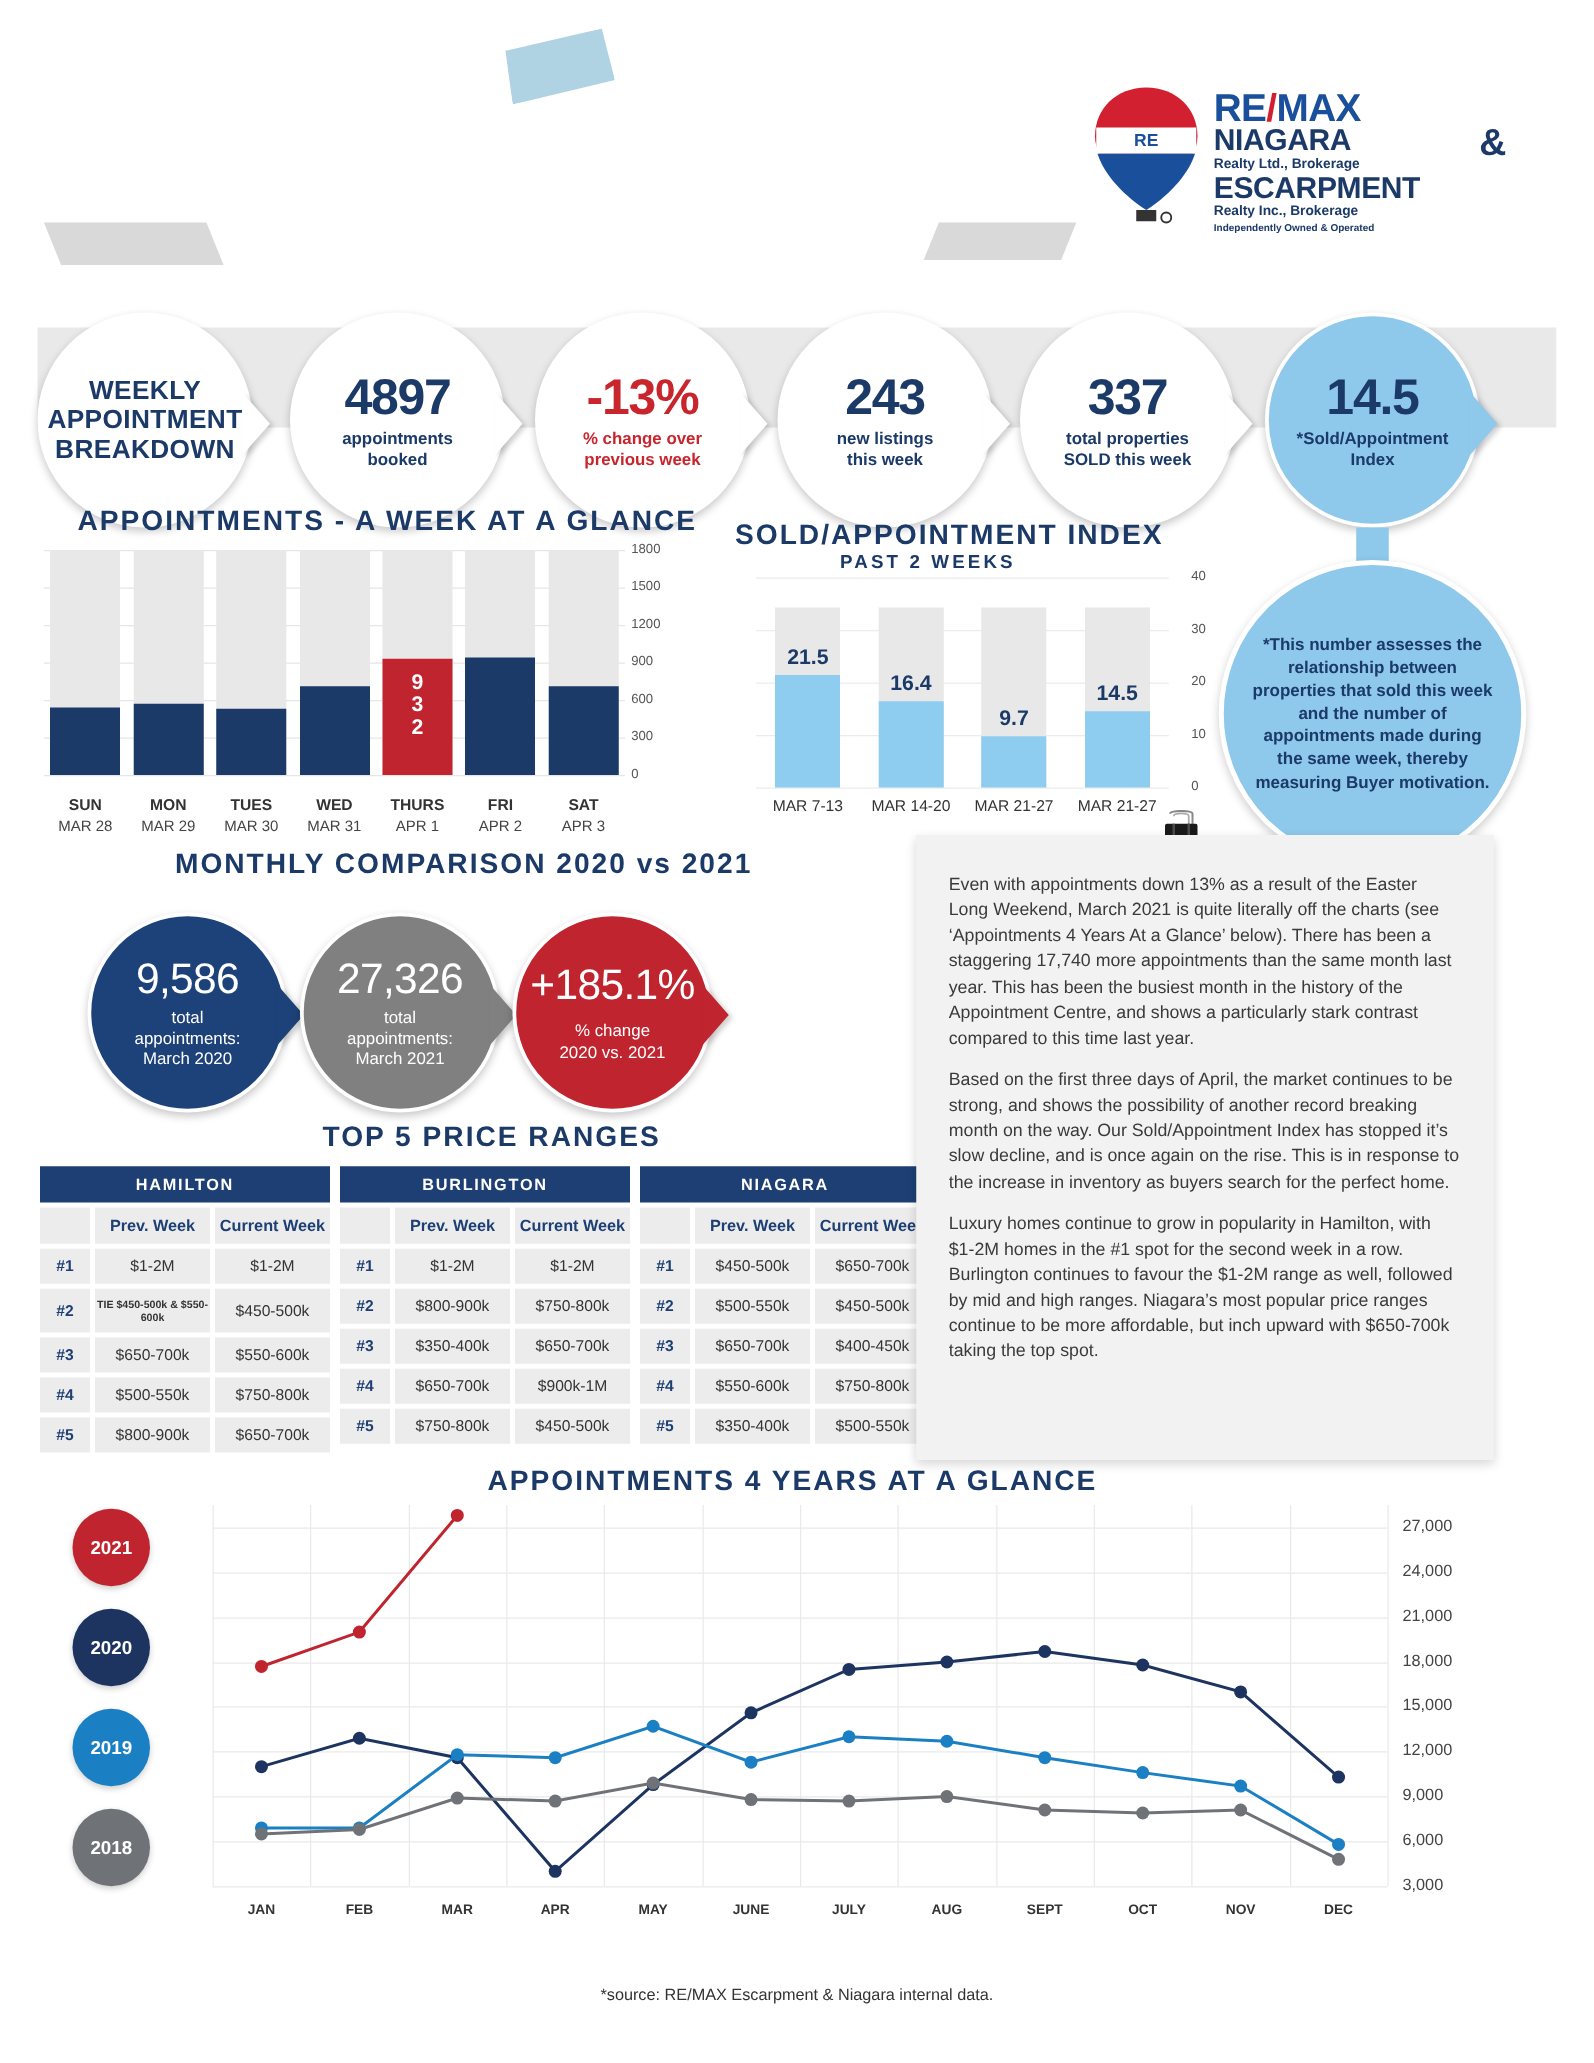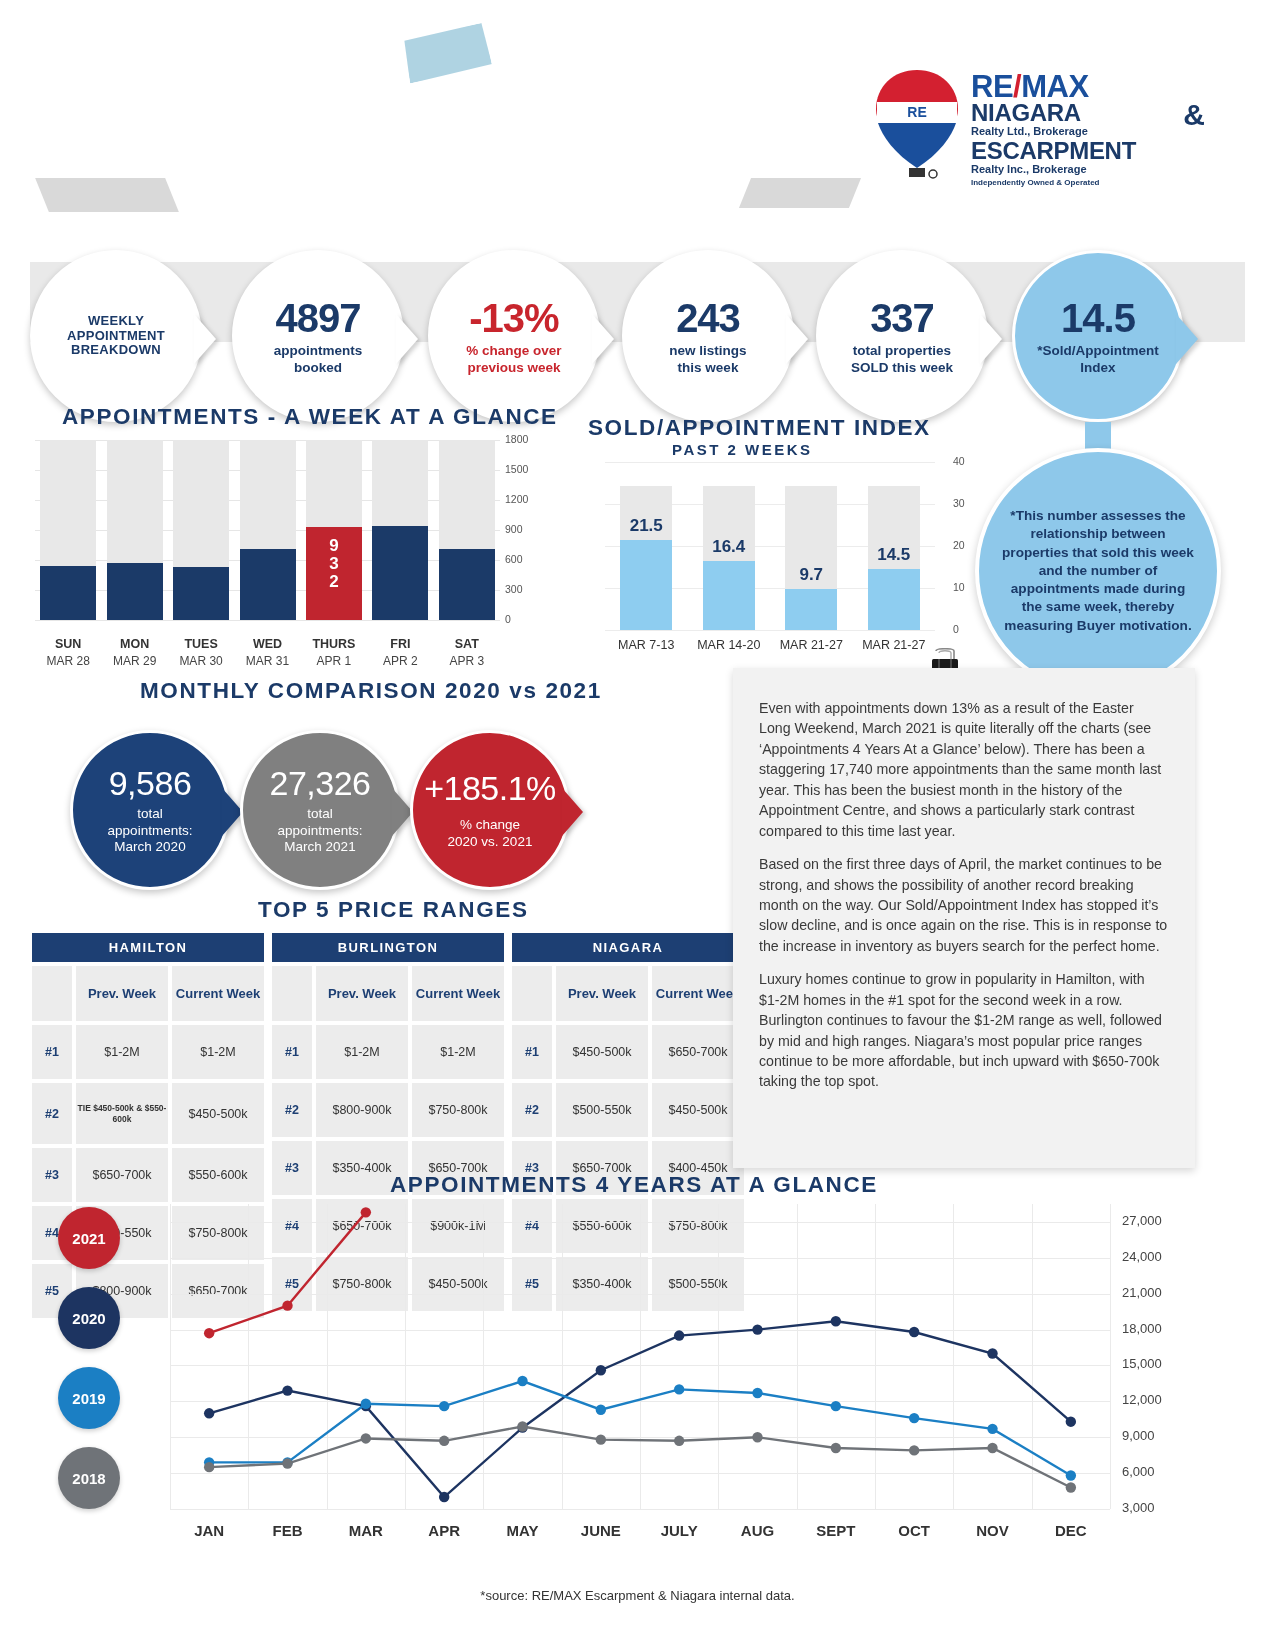--- a/index.html
+++ b/index.html
@@ -70,21 +70,21 @@
     width:172px; height:172px; border-radius:50%;
     background:#fff; border:3px solid #fff;
     box-shadow:0 3px 7px rgba(0,0,0,.22);
     display:flex; flex-direction:column; align-items:center; justify-content:center;
     text-align:center; line-height:1.12;
   }
   .circ .big { font-size:40px; font-weight:bold; color:#1b3a68; letter-spacing:-1px;}
   .circ .big.r { color:#c8252d; }
   .circ .lab { font-size:13.5px; font-weight:bold; color:#1b3a68; margin-top:2px;}
   .circ .lab.r { color:#c8252d; }
-  .circ .hdr { font-size:13px; font-weight:bold; color:#1b3a68; letter-spacing:.3px;}
+  .circ .hdr { font-size:21px; font-weight:bold; color:#1b3a68; letter-spacing:.3px;}
   .arrowc:after{
     content:""; position:absolute; right:-17px; top:61px;
     width:0;height:0;border-top:25px solid transparent;border-bottom:25px solid transparent;
     border-left:22px solid #fff;
     filter:drop-shadow(3px 2px 2px rgba(0,0,0,.18));
   }
   #c1{left:30px;} #c2{left:232px;} #c3{left:428px;}
   #c4{left:622px;} #c5{left:816px;}
   #c6{left:1012px; background:#8ec8ea; border-color:#fff;}
   #c6 .big{color:#1b3a68;} #c6 .lab{color:#1b3a68;}
@@ -158,21 +158,21 @@
   #m3:after{border-left:21px solid #c0252f;}
 
   
   #pr-title{ left:258px; top:897px;}
   .ptable{ position:absolute; top:933px; width:232px;}
   #pt1{left:32px;} #pt2{left:272px;} #pt3{left:512px;}
   .pt-head{ background:#1d3f73; color:#fff; text-align:center; font-size:13px;
             font-weight:bold; letter-spacing:1.4px; padding:7px 0;}
   .pt-row{ display:flex; gap:4px; margin-top:4px;}
   .pc{ background:#ececec; font-size:12.5px; color:#333; text-align:center;
-       padding:20px 0; display:flex;align-items:center;justify-content:center;}
+       padding:7px 0; display:flex;align-items:center;justify-content:center;}
   .pc.rank{ width:40px; font-weight:bold; color:#1d3f73; font-size:12.5px;}
   .pc.col{ flex:1; }
   .pt-row.hdr .pc{ font-weight:bold; color:#1d3f73; font-size:13px;}
   .pc.tie{ font-size:8.5px; font-weight:bold; line-height:1.25;}
 
   
   #note{
     position:absolute; left:733px; top:668px; width:462px; height:500px;
     background:#f2f2f2; box-shadow:0 3px 8px rgba(0,0,0,.16);
     padding:30px 26px 0 26px;
@@ -180,21 +180,21 @@
   #note p{ font-size:14.2px; line-height:1.44; color:#3a3a3a; margin-bottom:13px;}
   #clip{ position:absolute; left:925px; top:648px; width:40px; height:30px;}
 
   
   #yr-title{ left:390px; top:1172px;}
   #linechart{ position:absolute; left:30px; top:1196px; width:1215px; height:370px;}
   #lc-plot{ position:absolute; left:140px; top:8px; width:940px; height:305px; }
   .lgridv{ position:absolute; top:0; width:1px; height:305px; background:#eaeaea;}
   .lgridh{ position:absolute; left:0; width:940px; height:1px; background:#eaeaea;}
   .lytick{ position:absolute; left:1092px; font-size:13px; color:#444;}
-  .lxlab{ position:absolute; top:318px; font-size:15px; font-weight:bold; color:#333;
+  .lxlab{ position:absolute; top:318px; font-size:11px; font-weight:bold; color:#333;
           text-align:center; width:90px;}
   .legc{ position:absolute; width:62px;height:62px;border-radius:50%;
          display:flex;align-items:center;justify-content:center;
          color:#fff;font-size:15px;font-weight:bold;
          box-shadow:0 2px 5px rgba(0,0,0,.2);}
   #lg2021{left:58px;top:1207px;background:#c0252f;}
   #lg2020{left:58px;top:1287px;background:#1d3461;}
   #lg2019{left:58px;top:1367px;background:#1b7fc4;}
   #lg2018{left:58px;top:1447px;background:#6f7378;}
 

